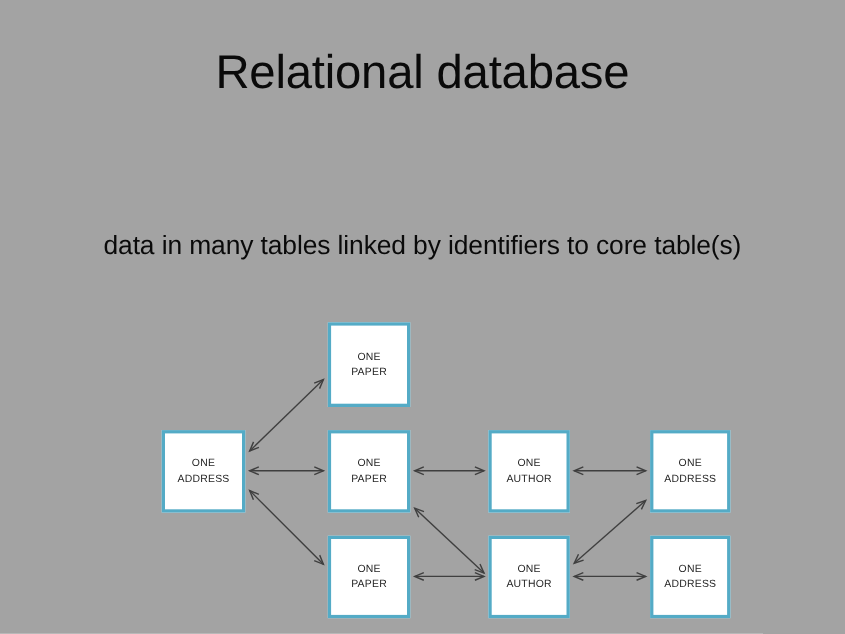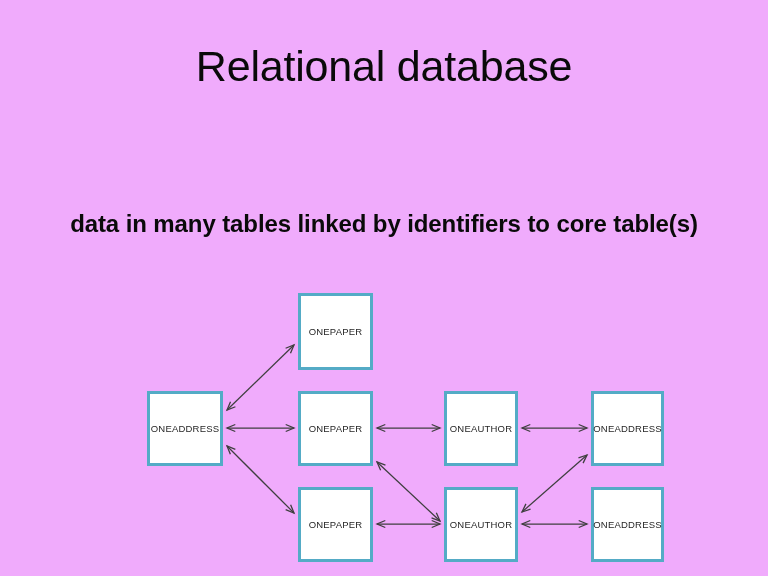--- a/index.html
+++ b/index.html
@@ -37,21 +37,21 @@
     white-space: nowrap;
   }
 
   #slide-subtitle {
     position: absolute;
     left: 0;
     top: 210px;
     width: 768px;
     text-align: center;
     font-size: 24px;
-    font-weight: 700;
+    font-weight: 400;
     color: #0A0A0A;
     letter-spacing: -0.1px;
     line-height: 1.2;
     white-space: nowrap;
   }
 
   #diagram {
     position: absolute;
     left: 0;
     top: 0;
@@ -67,38 +67,38 @@
     height: 576px;
     pointer-events: none;
   }
 
   .entity-box {
     position: absolute;
     box-sizing: border-box;
     background: #FFFFFF;
     border: 3px solid #54ABC6;
     display: flex;
-    flex-direction: row;
+    flex-direction: column;
     align-items: center;
     justify-content: center;
     text-align: center;
   }
 
   .entity-line {
     font-size: 9.5px;
     color: #262626;
     line-height: 1.45;
     letter-spacing: 0.2px;
     white-space: nowrap;
   }
 </style>
 </head>
 <body style="background: rgb(254, 254, 252);">
 
-<div id="slide" style="background: #f0abfc;">
+<div id="slide" style="background: #a3a3a3;">
 
   <div id="slide-title">Relational database</div>
 
   <div id="slide-subtitle">data in many tables linked by identifiers to core table(s)</div>
 
   <div id="diagram">
     <svg id="connector-layer" width="768" height="576" viewBox="0 0 768 576" xmlns="http://www.w3.org/2000/svg">
         <g>
           <line x1="227" y1="410" x2="294" y2="345" stroke="#3F3F3F" stroke-width="1.25"></line>
           <path d="M 290.4906884693405 353.28762526787864 L 294 345 L 285.6098606463946 348.2566181273036" stroke="#3F3F3F" stroke-width="1.3" fill="none" stroke-linecap="butt" stroke-linejoin="miter"></path>

